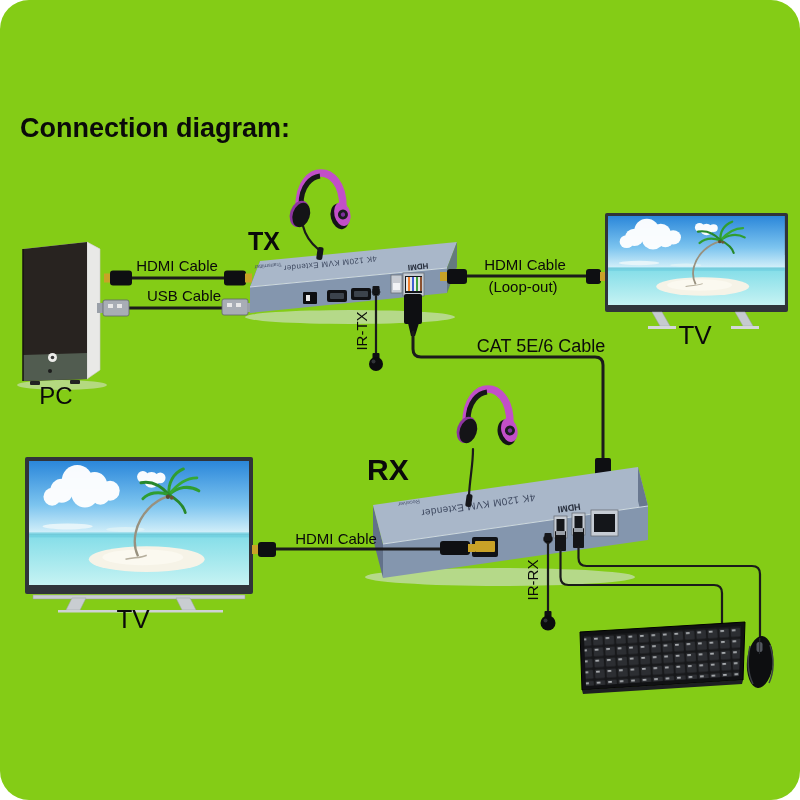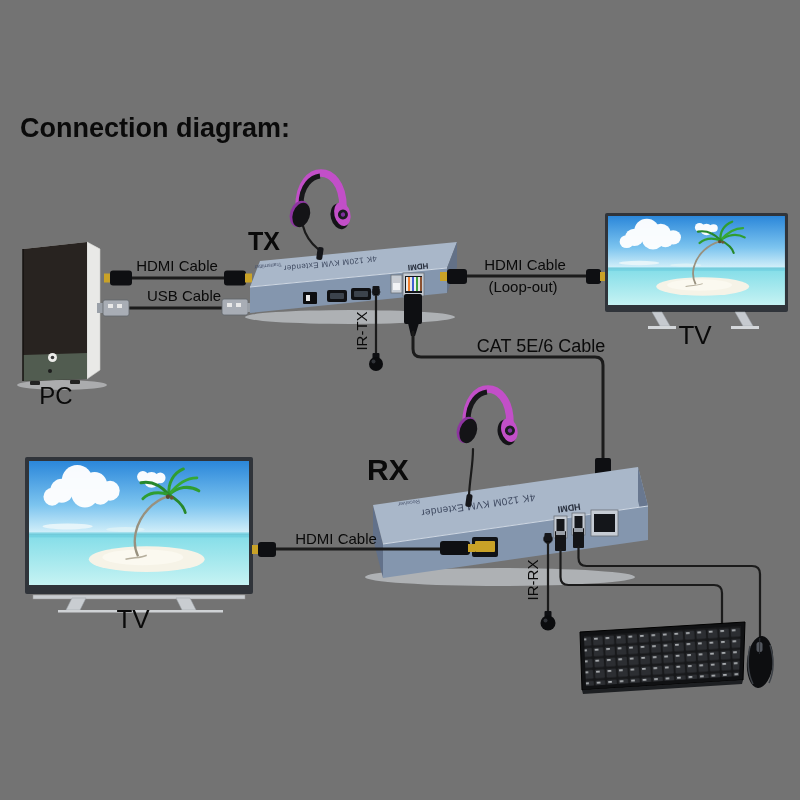--- a/index.html
+++ b/index.html
@@ -1,16 +1,16 @@
 <!DOCTYPE html>
 <html style="--box-top: #a9b7c9; --box-front: #8496ae; --box-side: #62718a; --headphone: #c24fc8; --cable: #1b1b1b; --sky: #2b87da; --sea: #83dde8; --sand: #f6f3e7; --palm: #2f9d31;"><head>
 <meta charset="utf-8">
 <style>
   html,body{margin:0;padding:0;background:#ffffff;}
-  .stage{position:relative;width:800px;height:800px;background:#737373;overflow:hidden;}
+  .stage{position:relative;width:800px;height:800px;background:#84cc16;overflow:hidden;border-radius:29px;}
   svg{position:absolute;left:0;top:0;}
   text{font-family:"Liberation Sans",sans-serif;fill:#0a0a0a;}
   .t-title{font-size:27px;font-weight:bold;}
   .t-unit{font-size:25px;font-weight:bold;}
   .t-unit-lg{font-size:30px;font-weight:bold;}
   .t-dev{font-size:24px;}
   .t-tv{font-size:26px;}
   .t-cable{font-size:15px;}
   .t-cat{font-size:18px;}
   .t-ir{font-size:15px;}

